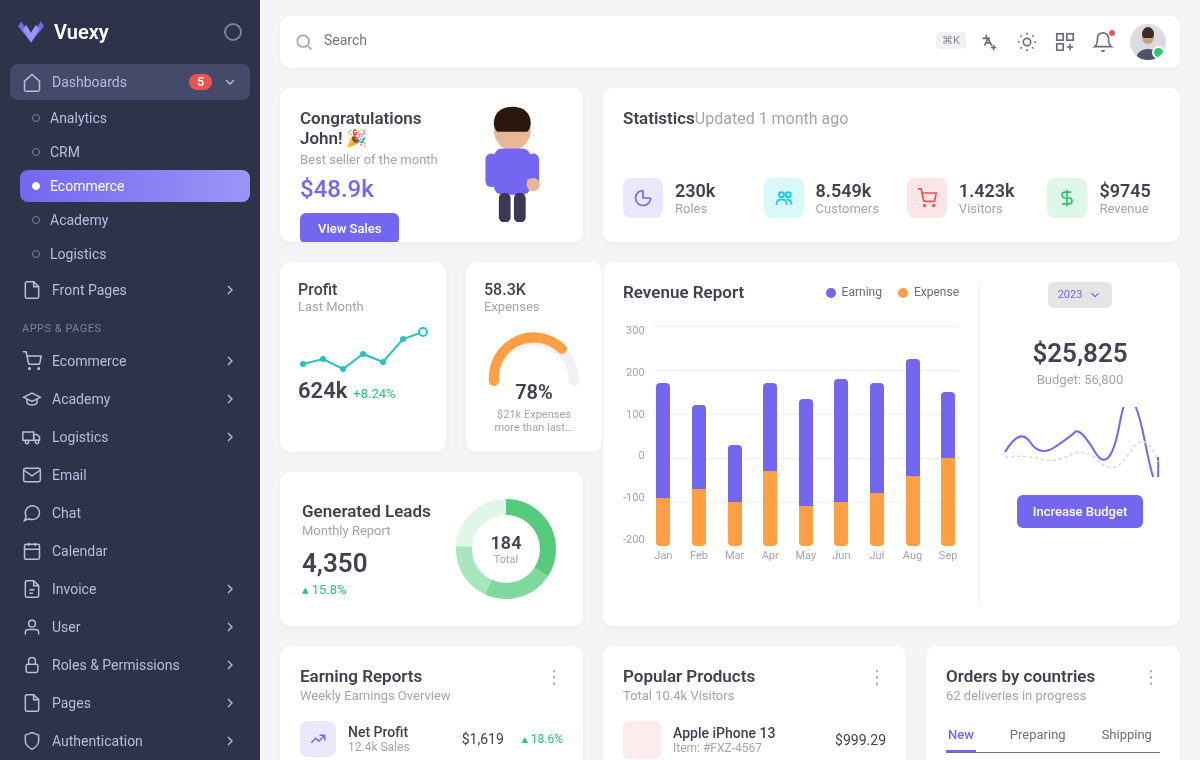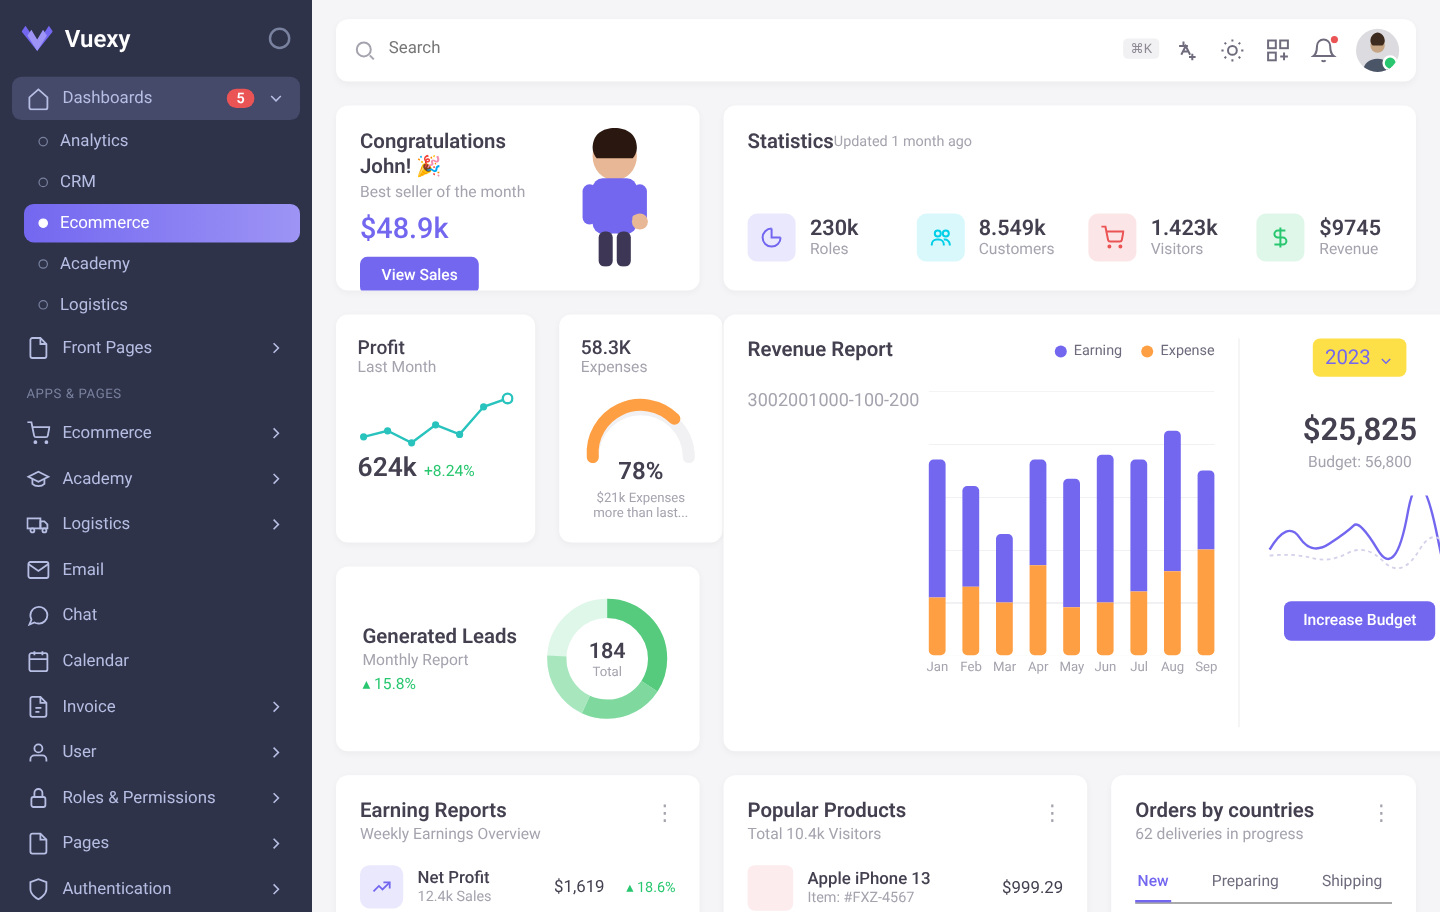--- a/index.html
+++ b/index.html
@@ -37,21 +37,21 @@
 .card{background:#fff;border-radius:10px;padding:20px;box-shadow:0 2px 6px rgba(0,0,0,.04)}
 .congrats{display:flex;justify-content:space-between;align-items:flex-start;overflow:hidden;height:154px}
 .congrats h3{font-size:17px;color:#444050;font-weight:600}
 .congrats .sub{color:#a5a3ae;font-size:13px;margin-top:4px}
 .congrats .amt{color:#7367f0;font-size:24px;font-weight:500;margin-top:8px}
 .btn-primary{background:#7367f0;color:#fff;border:none;padding:8px 18px;border-radius:6px;font-size:13px;cursor:pointer;margin-top:10px;font-weight:500}
 .person{width:120px;align-self:flex-end}
 .stats{display:flex;flex-direction:column;height:154px}
 .stats-head{display:flex;justify-content:flex-start;align-items:center}
 .stats-head h3{font-size:17px;color:#444050;font-weight:600}
-.stats-head span{color:#a5a3ae;font-size:12px}
+.stats-head span{color:#a5a3ae;font-size:16px}
 .stats-row{display:flex;gap:28px;margin-top:auto;padding-bottom:4px}
 .stat{display:flex;gap:12px;align-items:center;flex:1}
 .stat-icon{width:40px;height:40px;border-radius:8px;display:flex;align-items:center;justify-content:center}
 .stat-v{font-size:18px;color:#444050;font-weight:600}
 .stat-l{font-size:13px;color:#a5a3ae}
 .row2{display:grid;grid-template-columns:303px 1fr;gap:20px;margin-top:20px}
 .mini-row{display:grid;grid-template-columns:1fr 1fr;gap:20px}
 .mini{padding:18px}
 .mini h4{font-size:16px;color:#444050;font-weight:500}
 .mini .sub{color:#a5a3ae;font-size:13px}
@@ -71,27 +71,27 @@
 .donut-c .l{font-size:11px;color:#a5a3ae}
 .revenue{display:flex}
 .rev-chart{flex:1;border-right:1px solid #eee;padding-right:20px}
 .rev-head{display:flex;justify-content:space-between;align-items:center}
 .rev-head h4{font-size:17px;color:#444050;font-weight:600}
 .legend{display:flex;gap:16px;font-size:12px;color:#6f6b7d}
 .legend span::before{content:"";display:inline-block;width:10px;height:10px;border-radius:50%;margin-right:6px;vertical-align:middle}
 .legend .e::before{background:#7367f0}
 .legend .x::before{background:#ff9f43}
 .rev-side{width:180px;padding-left:20px;text-align:center}
-.year-pill{display:inline-flex;gap:6px;align-items:flex-end;background:#fde047;color:#7367f0;border-radius:6px;padding:6px 10px;font-size:17px;cursor:pointer}
+.year-pill{display:inline-flex;gap:6px;align-items:flex-start;background:#e5e5e5;color:#7367f0;border-radius:6px;padding:6px 10px;font-size:11px;cursor:pointer}
 .rev-amt{font-size:26px;color:#444050;font-weight:600;margin-top:30px}
 .rev-budget{color:#a5a3ae;font-size:13px;margin-top:4px}
 .rev-spark{height:70px;margin-top:20px}
 .btn-inc{background:#7367f0;color:#fff;border:none;padding:9px 16px;border-radius:6px;font-size:13px;cursor:pointer;margin-top:18px;font-weight:500}
 .bars{display:flex;align-items:center;height:260px;margin-top:12px;gap:8px;position:relative}
-.y-axis{display:flex;flex-direction:row;justify-content:space-between;height:240px;font-size:15px;color:#a5a3ae;text-align:right;padding-bottom:18px}
+.y-axis{display:flex;flex-direction:column;justify-content:space-between;height:240px;font-size:11px;color:#a5a3ae;text-align:right;padding-bottom:18px}
 .bars-area{flex:1;display:flex;align-items:flex-end;gap:14px;height:240px;position:relative;padding-bottom:18px}
 .bars-area::before{content:"";position:absolute;left:0;right:0;bottom:18px;height:220px;background:repeating-linear-gradient(to top,transparent 0,transparent 43px,#f1f0f2 43px,#f1f0f2 44px)}
 .bar-col{flex:1;display:flex;flex-direction:column;align-items:center;position:relative;z-index:1}
 .bar-pos{width:14px;background:#7367f0;border-radius:4px 4px 0 0}
 .bar-neg{width:14px;background:#ff9f43;border-radius:0 0 4px 4px}
 .bar-lbl{position:absolute;bottom:-16px;font-size:11px;color:#a5a3ae}
 .row3{display:grid;grid-template-columns:303px 303px 1fr;gap:20px;margin-top:20px}
 .card-head{display:flex;justify-content:space-between;align-items:flex-start}
 .card-head h4{font-size:17px;color:#444050;font-weight:600}
 .card-head .sub{color:#a5a3ae;font-size:13px;margin-top:2px}
@@ -426,20 +426,21 @@
               <path d="M10 55 A40 40 0 0 1 78 23" stroke="#ff9f43" stroke-width="10" fill="none" stroke-linecap="round"></path>
             </svg>
           <div class="gauge-txt">78%</div>
           <div class="mini-note">$21k Expenses more than last...</div>
         </div>
       </div>
       <div class="card leads">
         <div class="leads-info">
           <h4>Generated Leads</h4>
           <div class="sub">Monthly Report</div>
+          <div class="big">4,350</div>
           <div style="color:#28c76f;font-size:13px;margin-top:4px">▴ <span>15.8%</span></div>
         </div>
         <div class="donut">
           <svg width="110" height="110" viewBox="0 0 110 110">
               <circle cx="55" cy="55" r="42" stroke="#dff7e9" stroke-width="16" fill="none"></circle>
               <circle cx="55" cy="55" r="42" stroke="#56ca7d" stroke-width="16" fill="none" stroke-dasharray="90 264" transform="rotate(-90 55 55)"></circle>
               <circle cx="55" cy="55" r="42" stroke="#7fd99e" stroke-width="16" fill="none" stroke-dasharray="60 264" stroke-dashoffset="-90" transform="rotate(-90 55 55)"></circle>
               <circle cx="55" cy="55" r="42" stroke="#a8e6be" stroke-width="16" fill="none" stroke-dasharray="50 264" stroke-dashoffset="-150" transform="rotate(-90 55 55)"></circle>
             </svg>
           <div class="donut-c">

